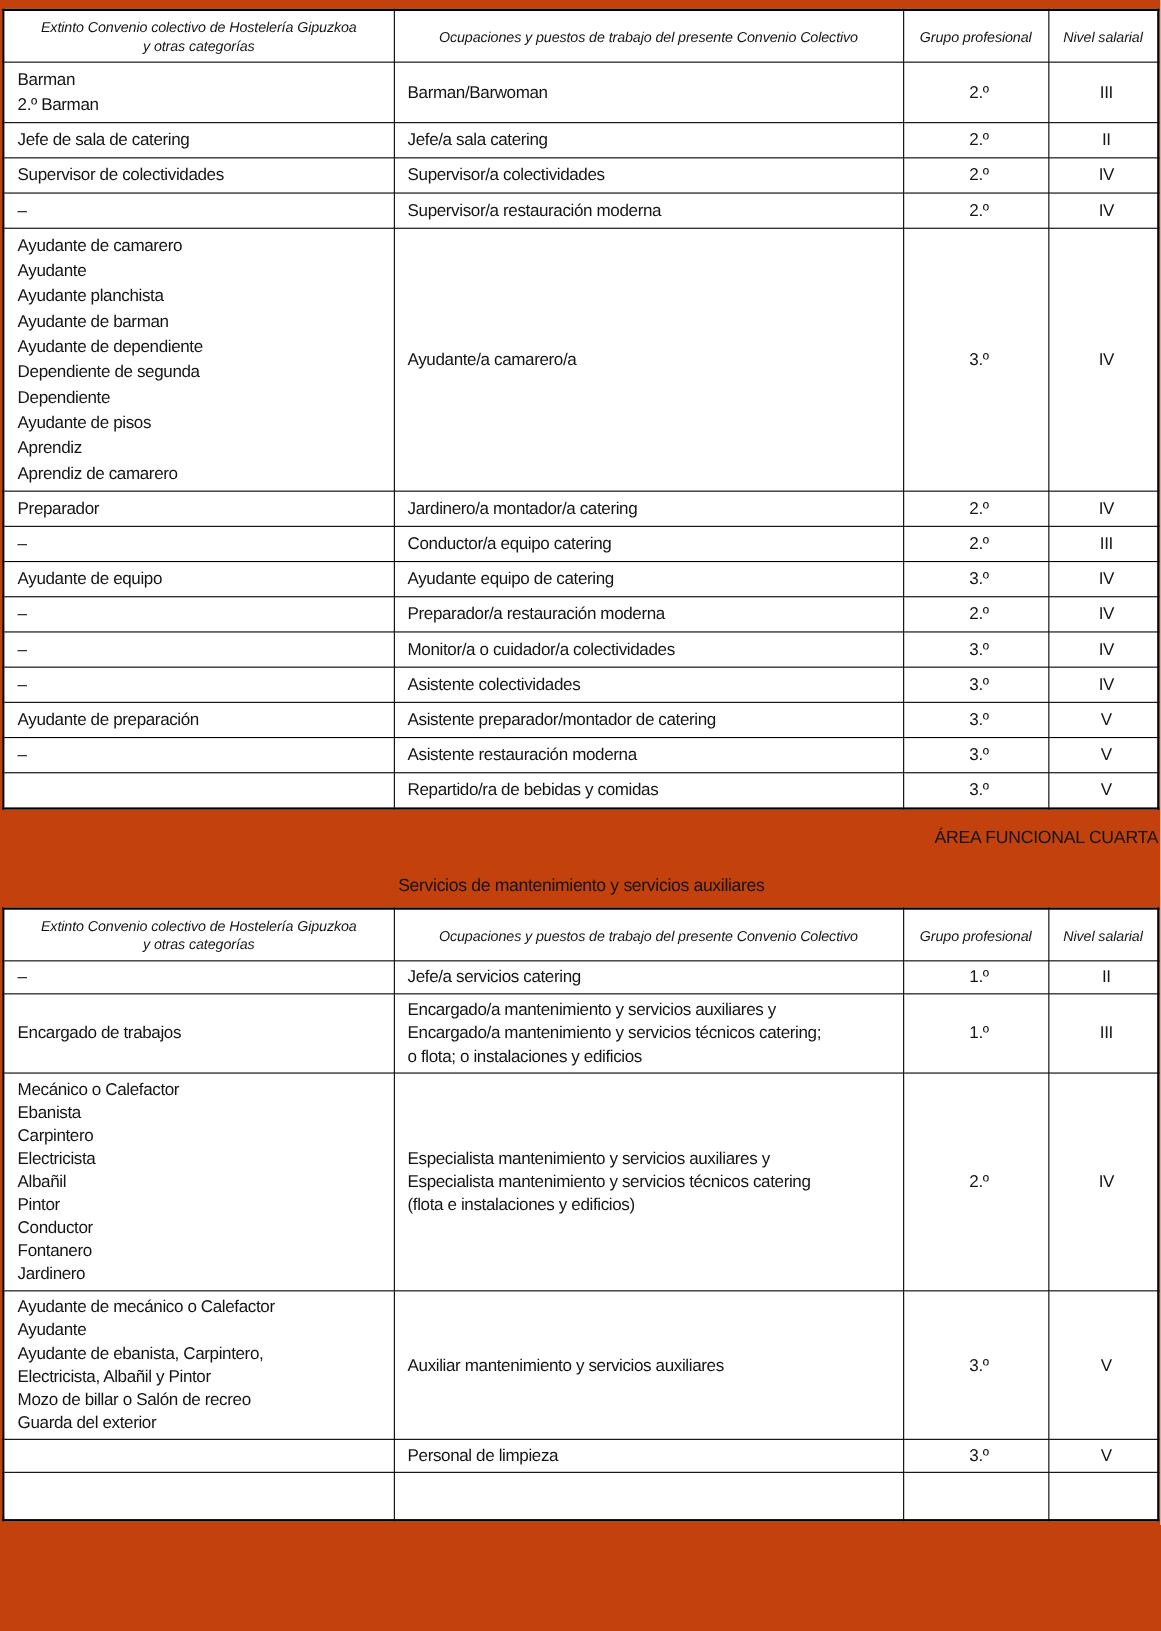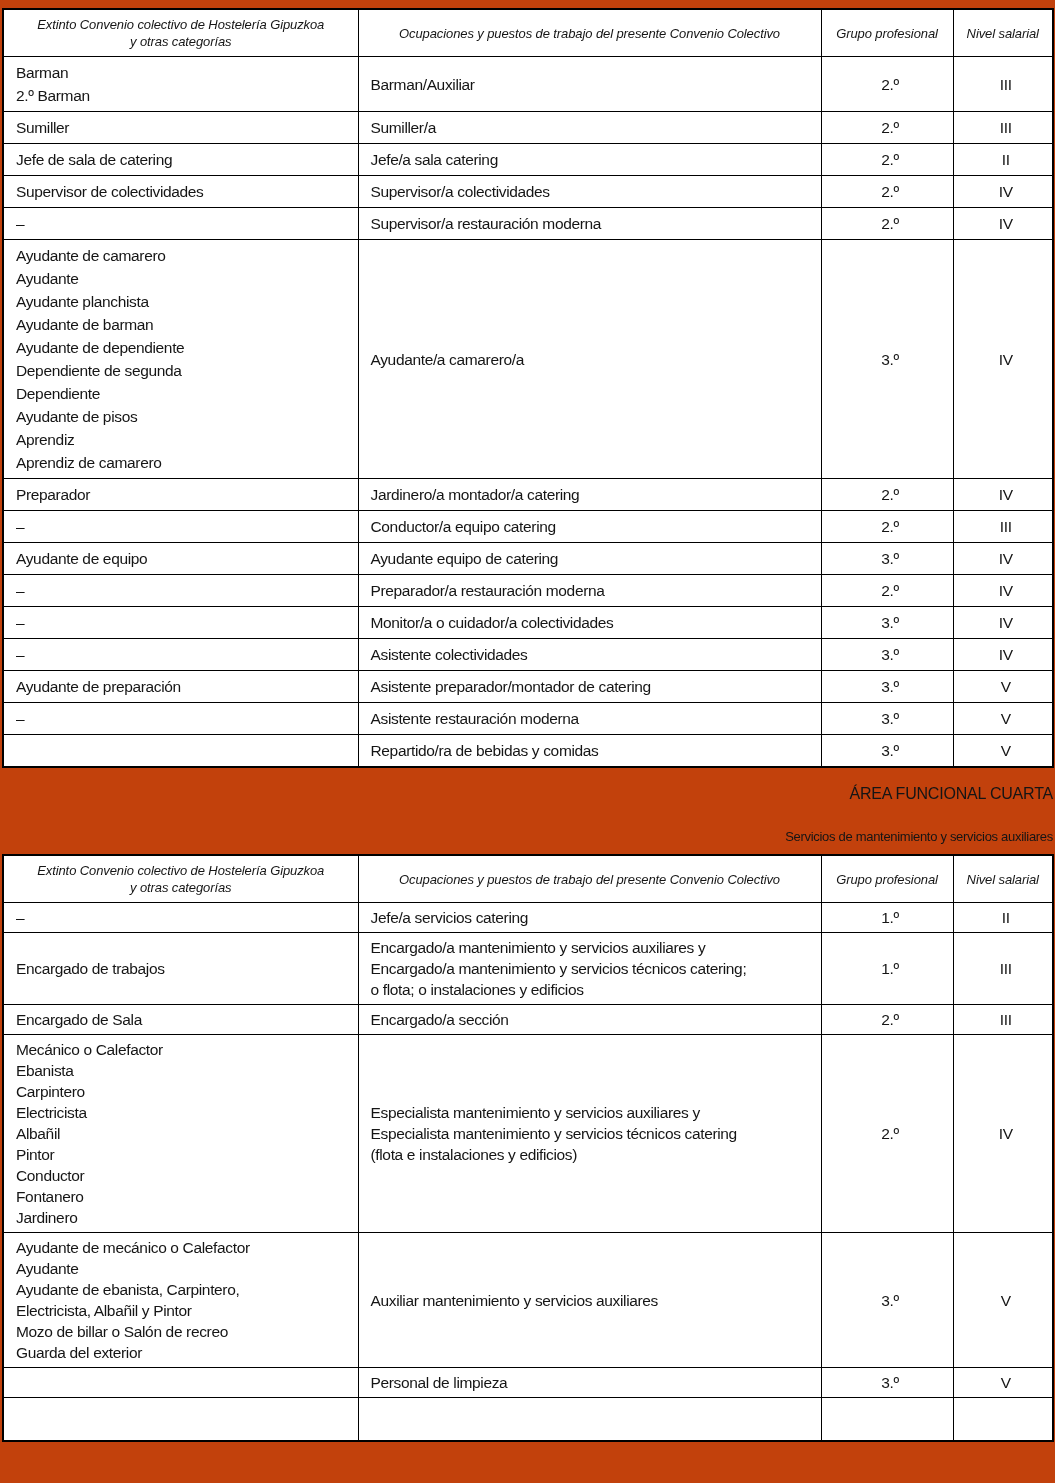--- a/index.html
+++ b/index.html
@@ -58,22 +58,22 @@
   }
   .area-heading {
     margin: 17px 0 0 0;
     text-align: right;
     font-size: 16px;
     font-weight: normal;
     letter-spacing: -0.2px;
   }
   .area-subheading {
     margin: 26px 0 10px 2px;
-    text-align: right;
-    font-size: 13px;
+    text-align: center;
+    font-size: 16px;
     font-weight: normal;
     letter-spacing: -0.3px;
   }
   tr.cutoff-row td {
     height: 34px;
   }
 </style>
 </head>
 <body>
 
@@ -93,31 +93,25 @@
 y otras categorías</th>
           <th>Ocupaciones y puestos de trabajo del presente Convenio Colectivo</th>
           <th>Grupo profesional</th>
           <th>Nivel salarial</th>
         </tr>
       </thead>
       <tbody>
   <tr>
     <td class="c-old">Barman
 2.º Barman</td>
-    <td class="c-new">Barman/Auxiliar</td>
+    <td class="c-new">Barman/Barwoman</td>
     <td class="c-grupo">2.º</td>
     <td class="c-nivel">III</td>
   </tr>
 
-  <tr>
-    <td class="c-old">Sumiller</td>
-    <td class="c-new">Sumiller/a</td>
-    <td class="c-grupo">2.º</td>
-    <td class="c-nivel">III</td>
-  </tr>
 
   <tr>
     <td class="c-old">Jefe de sala de catering</td>
     <td class="c-new">Jefe/a sala catering</td>
     <td class="c-grupo">2.º</td>
     <td class="c-nivel">II</td>
   </tr>
 
 
   <tr>
@@ -245,26 +239,20 @@
 
   <tr>
     <td class="c-old">Encargado de trabajos</td>
     <td class="c-new">Encargado/a mantenimiento y servicios auxiliares y
 Encargado/a mantenimiento y servicios técnicos catering;
 o flota; o instalaciones y edificios</td>
     <td class="c-grupo">1.º</td>
     <td class="c-nivel">III</td>
   </tr>
 
-  <tr>
-    <td class="c-old">Encargado de Sala</td>
-    <td class="c-new">Encargado/a sección</td>
-    <td class="c-grupo">2.º</td>
-    <td class="c-nivel">III</td>
-  </tr>
 
   <tr>
     <td class="c-old">Mecánico o Calefactor
 Ebanista
 Carpintero
 Electricista
 Albañil
 Pintor
 Conductor
 Fontanero

